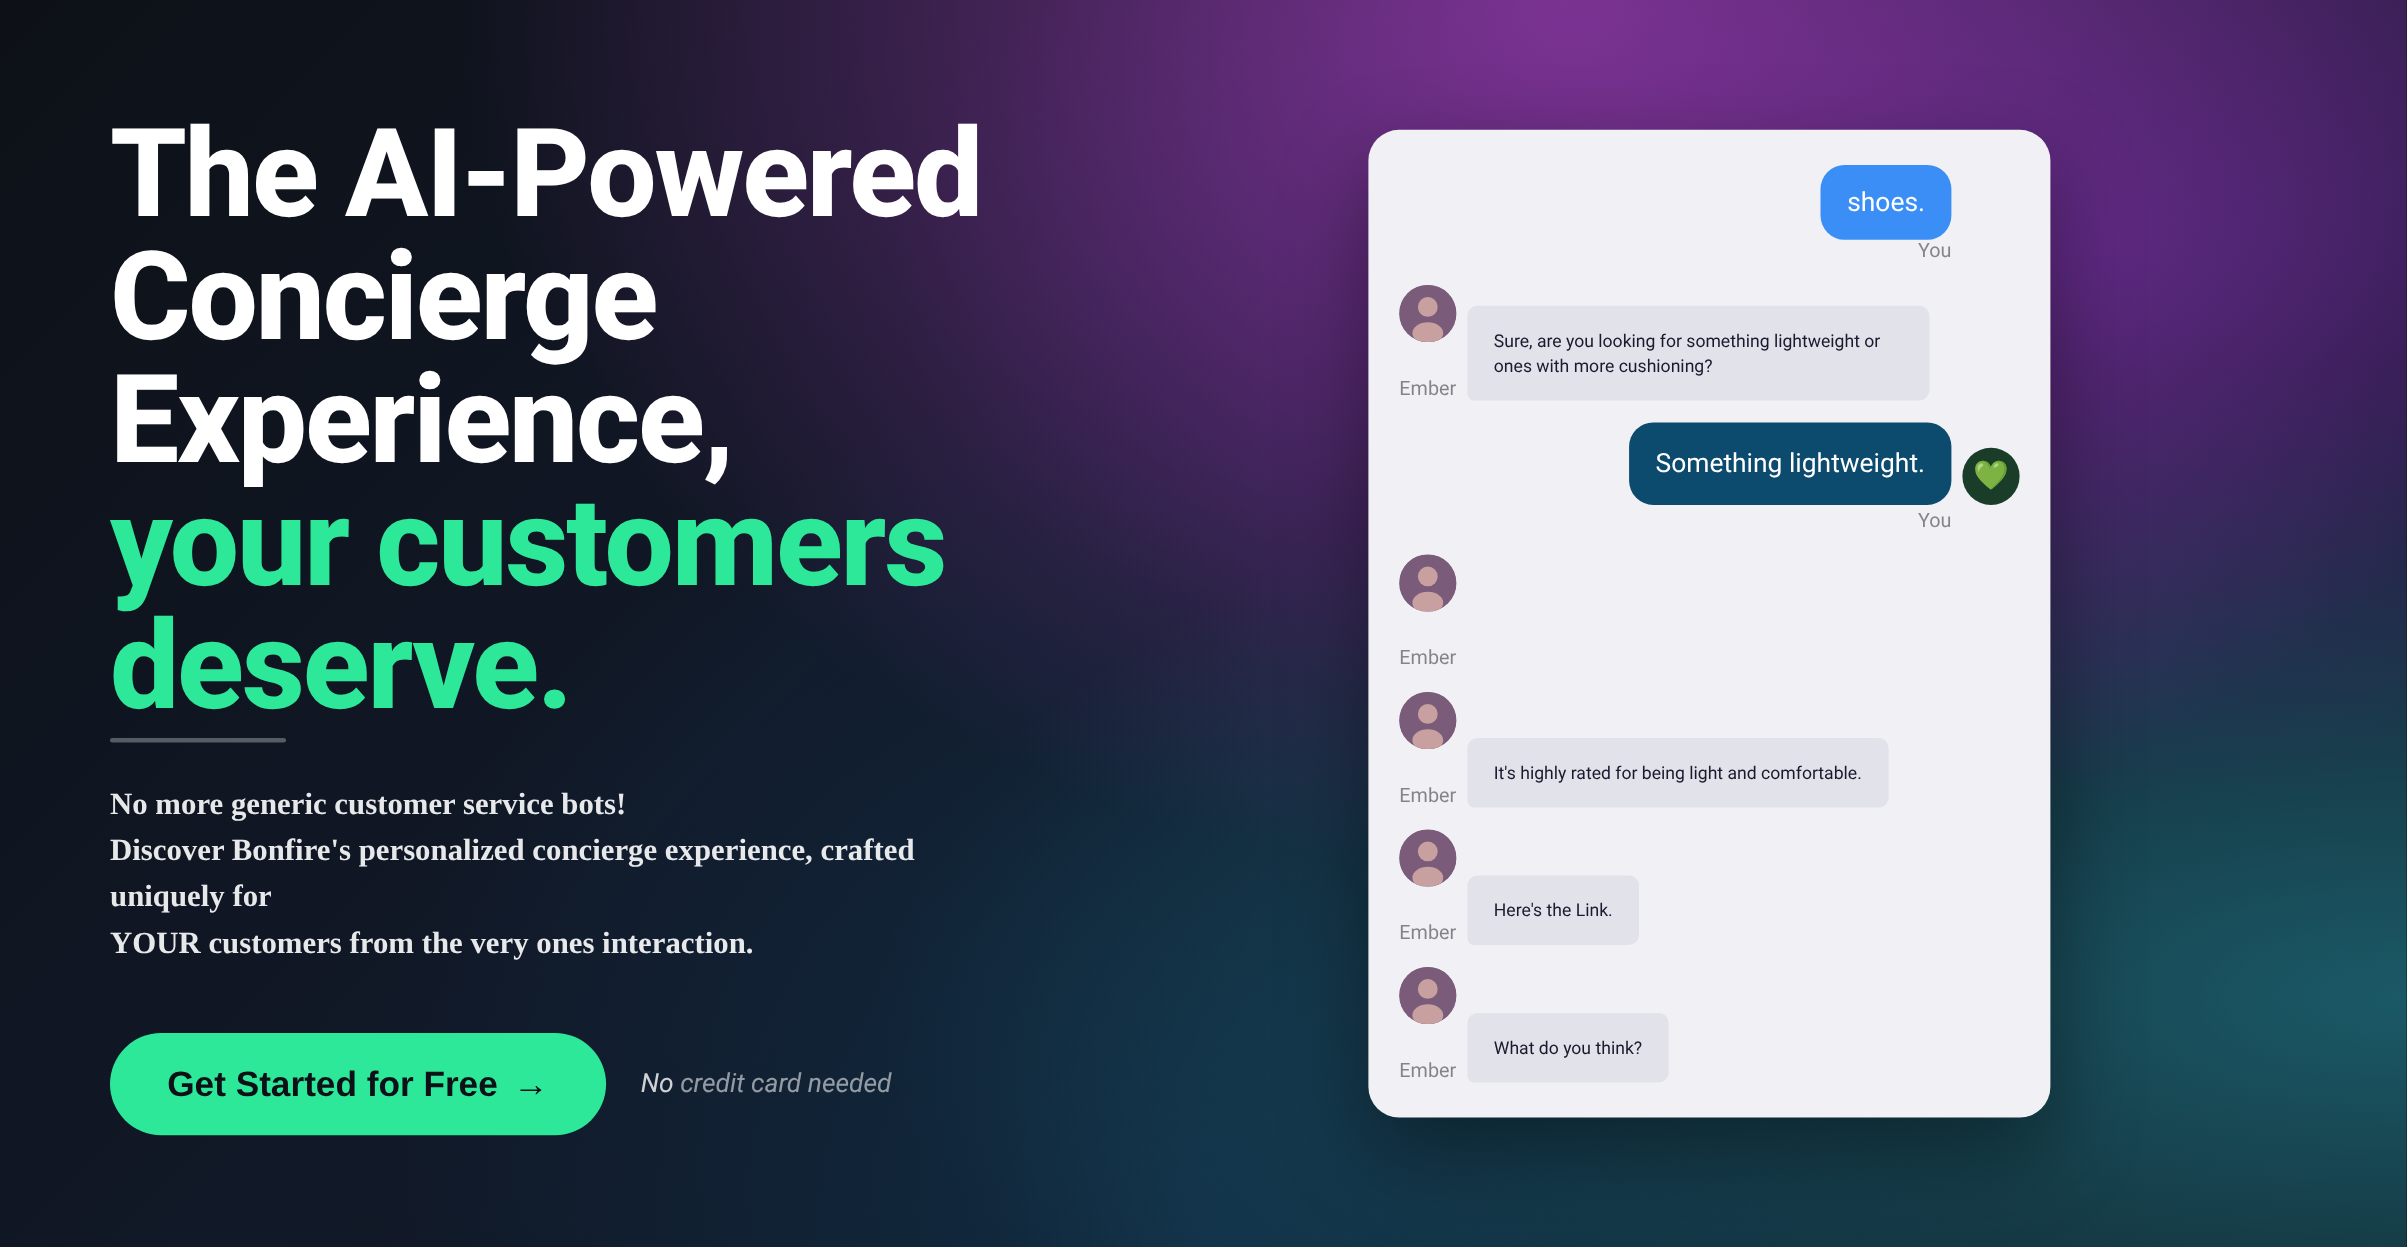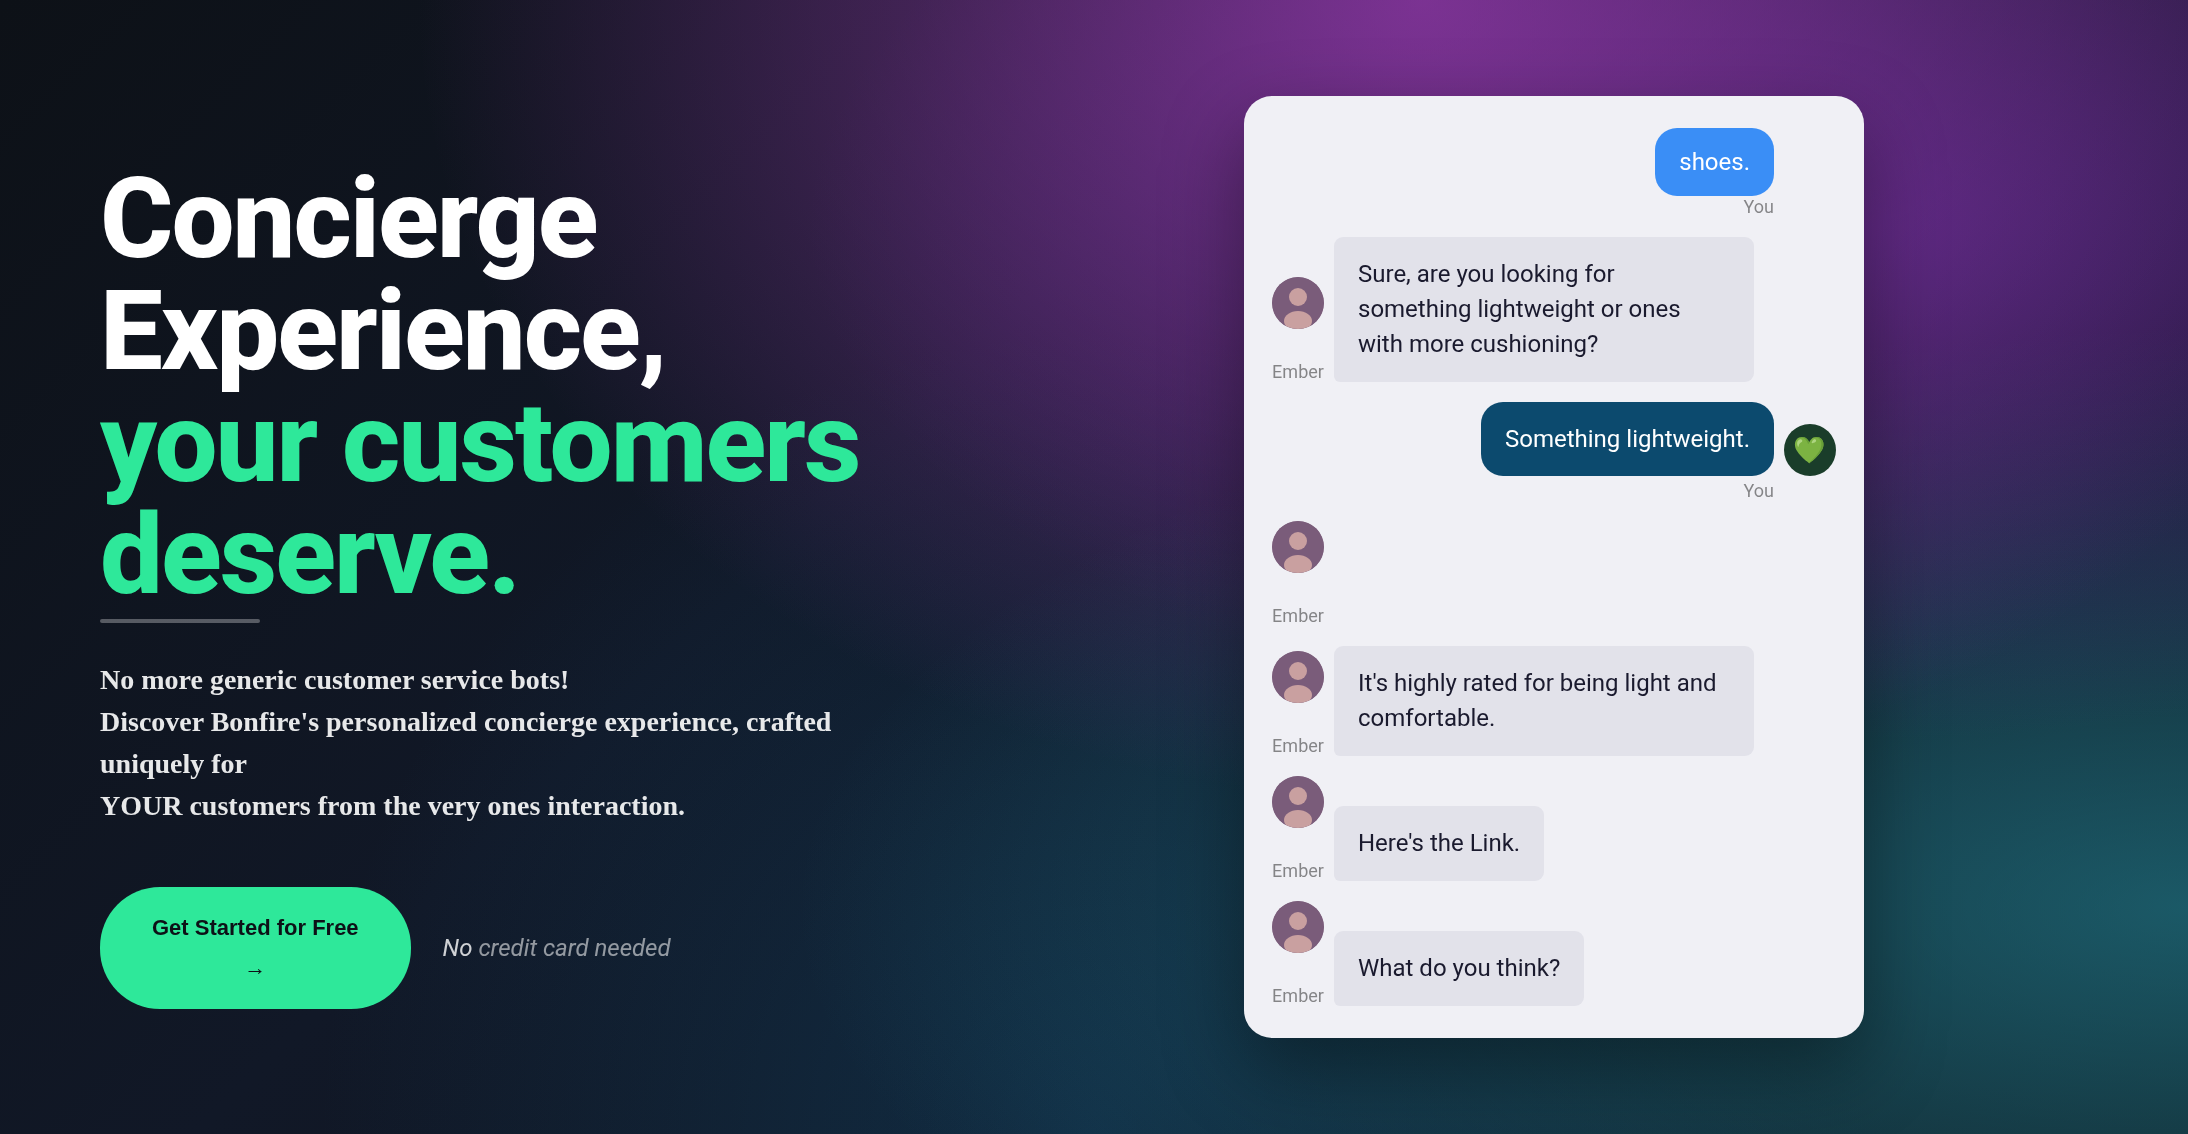--- a/index.html
+++ b/index.html
@@ -88,28 +88,27 @@
       align-items: center;
       gap: 32px;
     }
 
     .cta-button {
       background: #2ee89a;
       color: #0d1117;
       border: none;
       border-radius: 60px;
       padding: 28px 52px;
-      font-size: 22px;
+      font-size: 32px;
       font-weight: 700;
       cursor: pointer;
       display: flex;
       align-items: center;
       gap: 14px;
       white-space: nowrap;
-      flex-direction: column;
     }
 
     .no-cc-text {
       color: rgba(255,255,255,0.55);
       font-size: 24px;
       font-style: italic;
       text-align: right;
     }
 
     .no-cc-text span.highlight {
@@ -174,21 +173,21 @@
     .avatar-column {
       display: flex;
       flex-direction: column;
       align-items: center;
       gap: 28px;
     }
 
     .bubble {
       padding: 20px 24px;
       border-radius: 9px;
-      font-size: 24px;
+      font-size: 16px;
       line-height: 1.45;
       max-width: 420px;
     }
 
     .bubble.bot {
       background: #e2e2ea;
       color: #1a1a2e;
       border-bottom-left-radius: 6px;
     }
 
@@ -235,21 +234,21 @@
   </style>
 </head>
 <body>
 
 <div class="bg-gradient"></div>
 
 <div class="content">
 
   <div class="left-section">
     <h1>
-      <br>
+      <span class="headline">The AI-Powered</span><br>
       <span class="headline">Concierge</span><br>
       <span class="headline">Experience,</span><br>
       <span class="headline-green">your customers</span><br>
       <span class="headline-green">deserve.</span>
     </h1>
 
     <div class="underline-decoration"></div>
 
     <p class="subtext">
       <span>No more generic customer service bots!</span><br>

